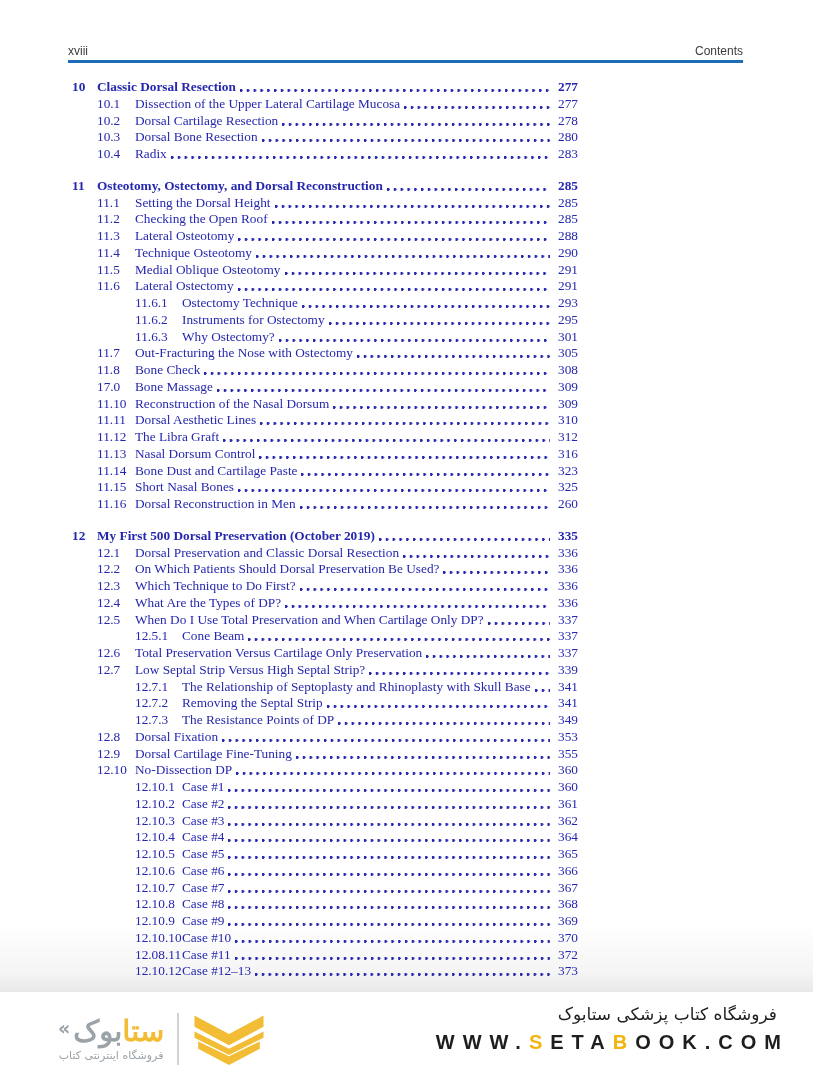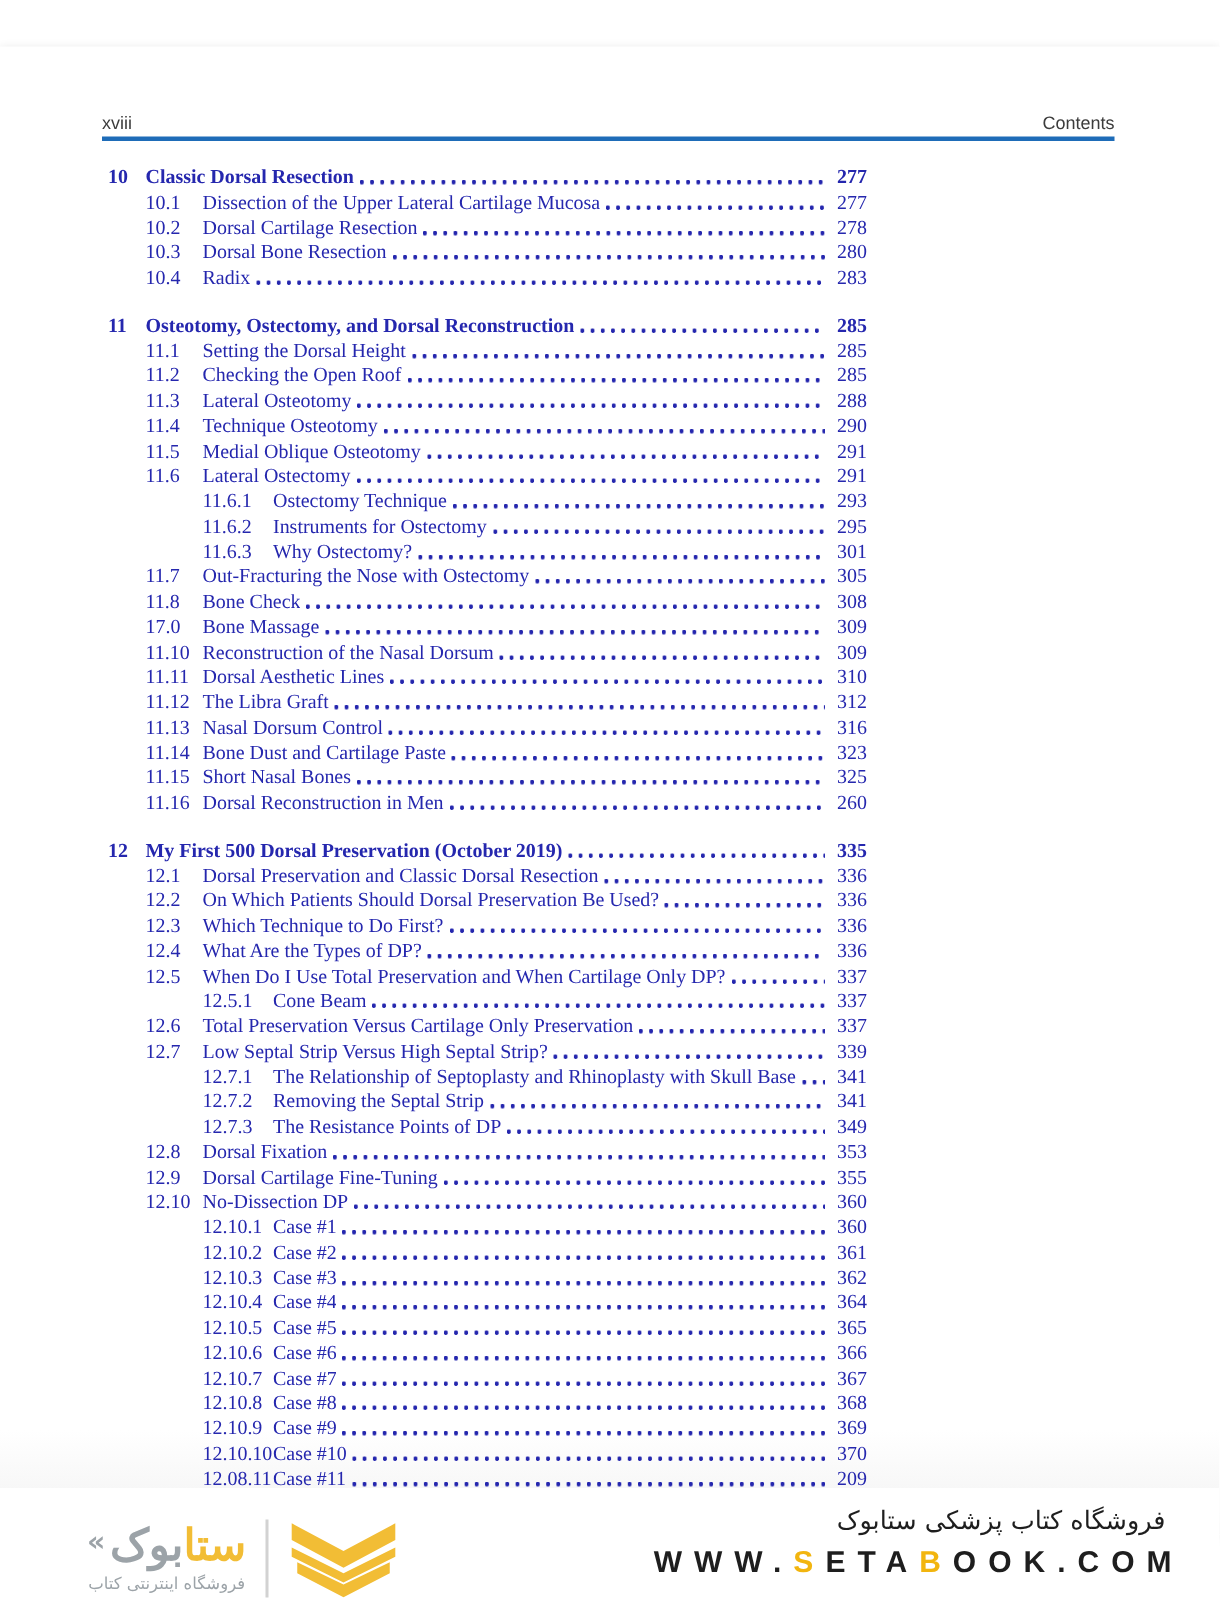--- a/index.html
+++ b/index.html
@@ -13,21 +13,20 @@
   }
   *{box-sizing:border-box;margin:0;padding:0}
   html,body{width:813px;height:1080px;background:#ffffff;overflow:hidden}
   body{position:relative;font-family:"Liberation Serif",serif}
 
   
   .scan{
     position:absolute;left:0;top:0;width:813px;height:992px;
     background:linear-gradient(180deg,#ffffff 0%,#ffffff 93%,#f5f5f5 98%,#e8e8e8 100%);
     box-shadow:0 2px 7px rgba(0,0,0,.16);
-    margin-top:31px;
   }
   .header{
     position:absolute;left:68px;right:70px;top:44px;
     display:flex;justify-content:space-between;align-items:flex-end;
     font-family:"Liberation Sans",sans-serif;font-size:12px;color:var(--header-text);
   }
   .rule{position:absolute;left:68px;right:70px;top:60px;height:3px;background:var(--rule)}
 
   
   .toc{
@@ -378,21 +377,21 @@
       <div class="row l3">
         <span class="num">12.10.10</span>
         <span class="title">Case #10</span>
         <span class="leader"></span>
         <span class="page">370</span>
       </div>
       <div class="row l3">
         <span class="num">12.08.11</span>
         <span class="title">Case #11</span>
         <span class="leader"></span>
-        <span class="page">209</span>
+        <span class="page">372</span>
       </div>
       <div class="row l3">
         <span class="num">12.10.12</span>
         <span class="title">Case #12–13</span>
         <span class="leader"></span>
         <span class="page">373</span>
       </div>
     </div>
 </div>
 

